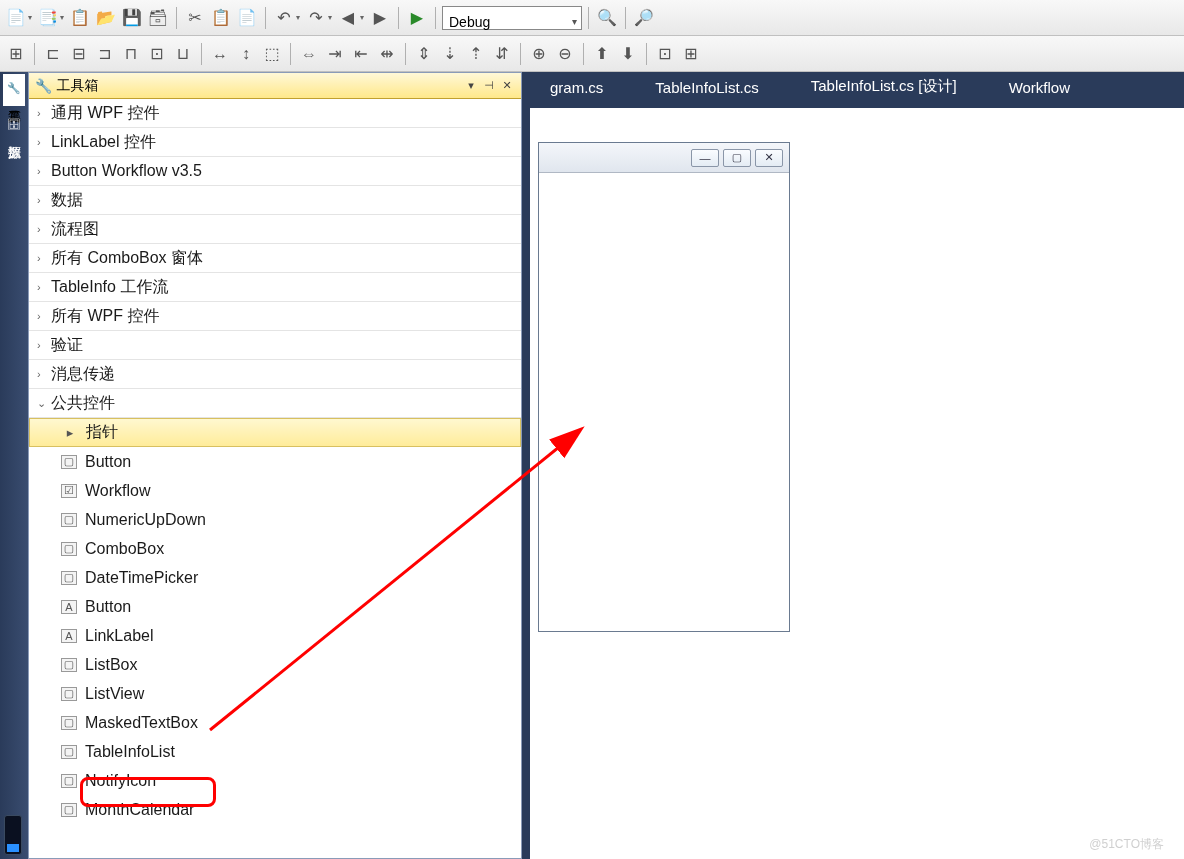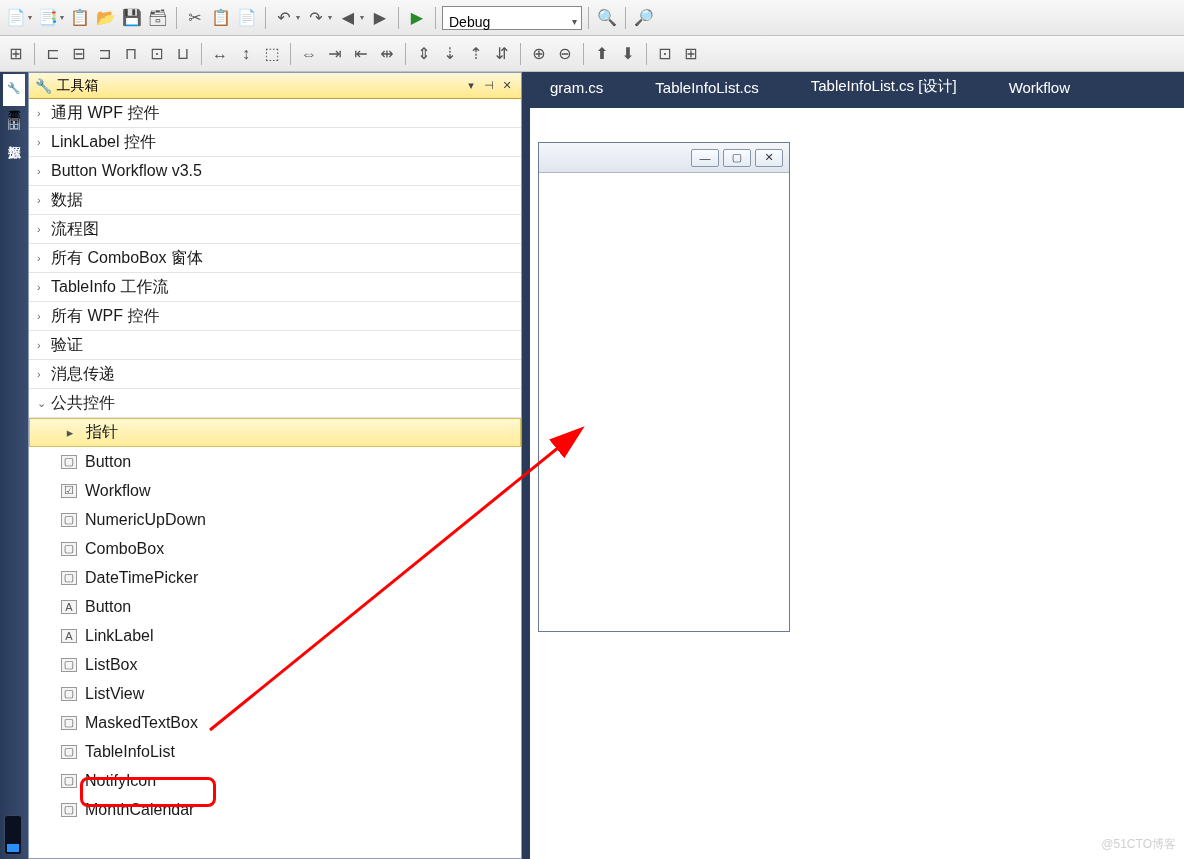--- a/index.html
+++ b/index.html
@@ -43,21 +43,21 @@
 .editor-area { flex: 1; background: #2a3b5a; position: relative; }
 .doc-tabs { height: 30px; display: flex; align-items: flex-end; padding-left: 6px; gap: 8px; }
 .doc-tab { color: #fff; font-size: 15px; padding: 4px 22px 6px; cursor: default; white-space: nowrap; }
 .design-surface { position: absolute; left: 8px; top: 36px; right: 0; bottom: 0; background: #fff; }
 
 .form-window { position: absolute; left: 8px; top: 34px; width: 252px; height: 490px; border: 1px solid #6a7a90; background: #fff; }
 .form-titlebar { height: 30px; background: linear-gradient(#f4f6fa,#e0e6ee); border-bottom: 1px solid #b0b8c4; display: flex; align-items: center; justify-content: flex-end; padding: 0 6px; gap: 4px; }
 .form-titlebar .wbtn { width: 28px; height: 18px; border: 1px solid #8a96a8; background: linear-gradient(#fafcff,#e4ecf4); display: flex; align-items: center; justify-content: center; font-size: 11px; color: #334; border-radius: 2px; }
 
 .arrow-svg { position: absolute; pointer-events: none; }
-.watermark { position: absolute; right: 8px; bottom: 6px; font-size: 12px; color: #d0d0d0; }
+.watermark { position: absolute; right: 20px; bottom: 6px; font-size: 12px; color: #d0d0d0; }
 .sound-ind { position: absolute; left: 4px; bottom: 4px; width: 18px; height: 40px; background: #0a1020; border: 1px solid #3a4a60; border-radius: 3px; }
 .sound-ind::after { content: ""; position: absolute; bottom: 2px; left: 2px; right: 2px; height: 8px; background: #2a90ff; }
 </style>
 </head>
 <body>
 
 <div class="toolbar-row">
   <span class="tbtn">📄</span>
     <span class="dd">▾</span>
   <span class="tbtn">📑</span>

